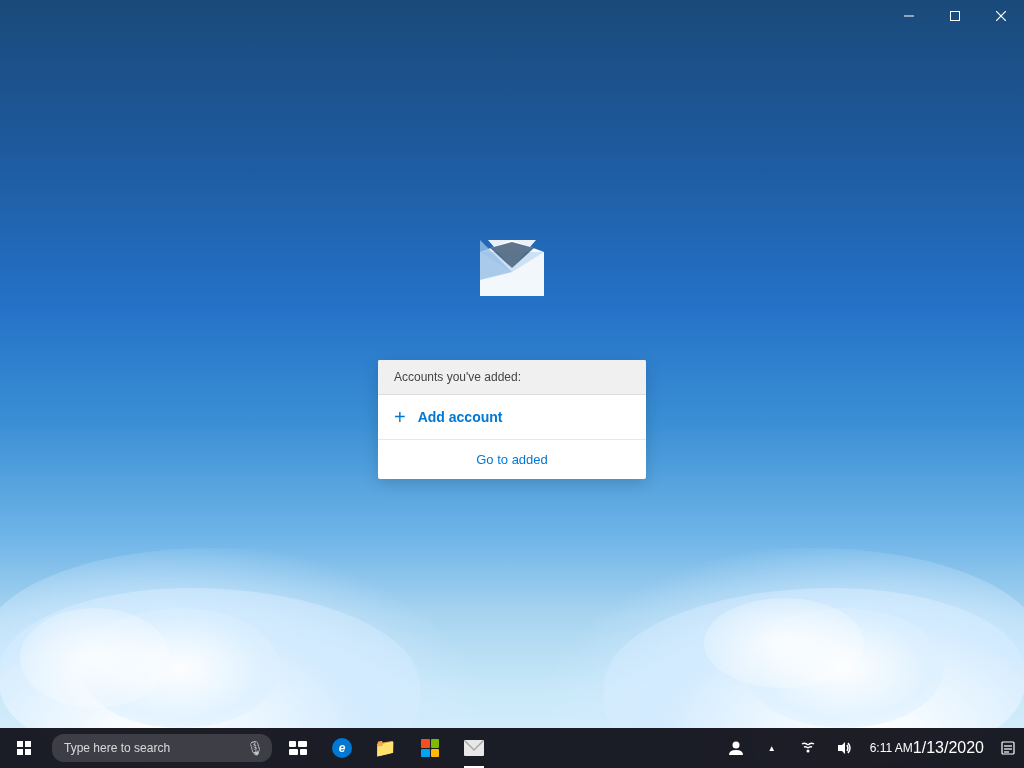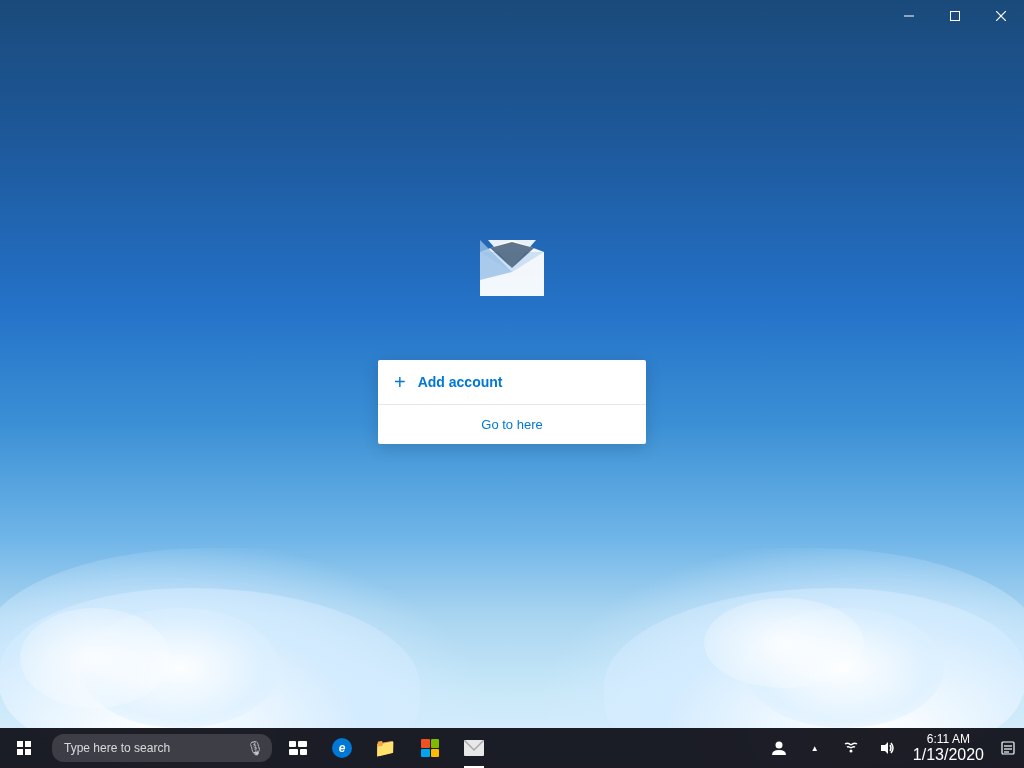--- a/index.html
+++ b/index.html
@@ -239,21 +239,21 @@
       display: flex;
       align-items: center;
       justify-content: center;
       cursor: pointer;
       color: white;
       font-size: 14px;
     }
 
     #clock-area {
       display: flex;
-      flex-direction: column;
+      flex-direction: row;
       align-items: center;
       justify-content: center;
       padding: 0 8px;
       cursor: pointer;
       height: 40px;
       min-width: 70px;
     }
 
     #time-display {
       color: white;
@@ -377,26 +377,29 @@
 
       <polygon points="0,0 32,32 0,40" fill="rgba(150,190,230,0.8)"></polygon>
 
       <polygon points="8,0 56,0 32,28" fill="white" opacity="0.9"></polygon>
 
       <polygon points="10,8 32,28 54,8 32,2" fill="#1a3a5c" opacity="0.7"></polygon>
     </svg>
   </div>
 
   <div id="account-card">
+    <div id="card-header">
+      <span>Accounts you've added:</span>
+    </div>
     <div id="add-account-row">
       <span id="plus-icon">+</span>
       <span id="add-account-label">Add account</span>
     </div>
     <div id="go-to-inbox">
-      <span>Go to here</span>
+      <span>Go to added</span>
     </div>
   </div>
 
   <div id="taskbar">
 
     <div id="start-btn">
       <div class="win-logo">
         <div></div>
           <div></div>
           <div></div>

